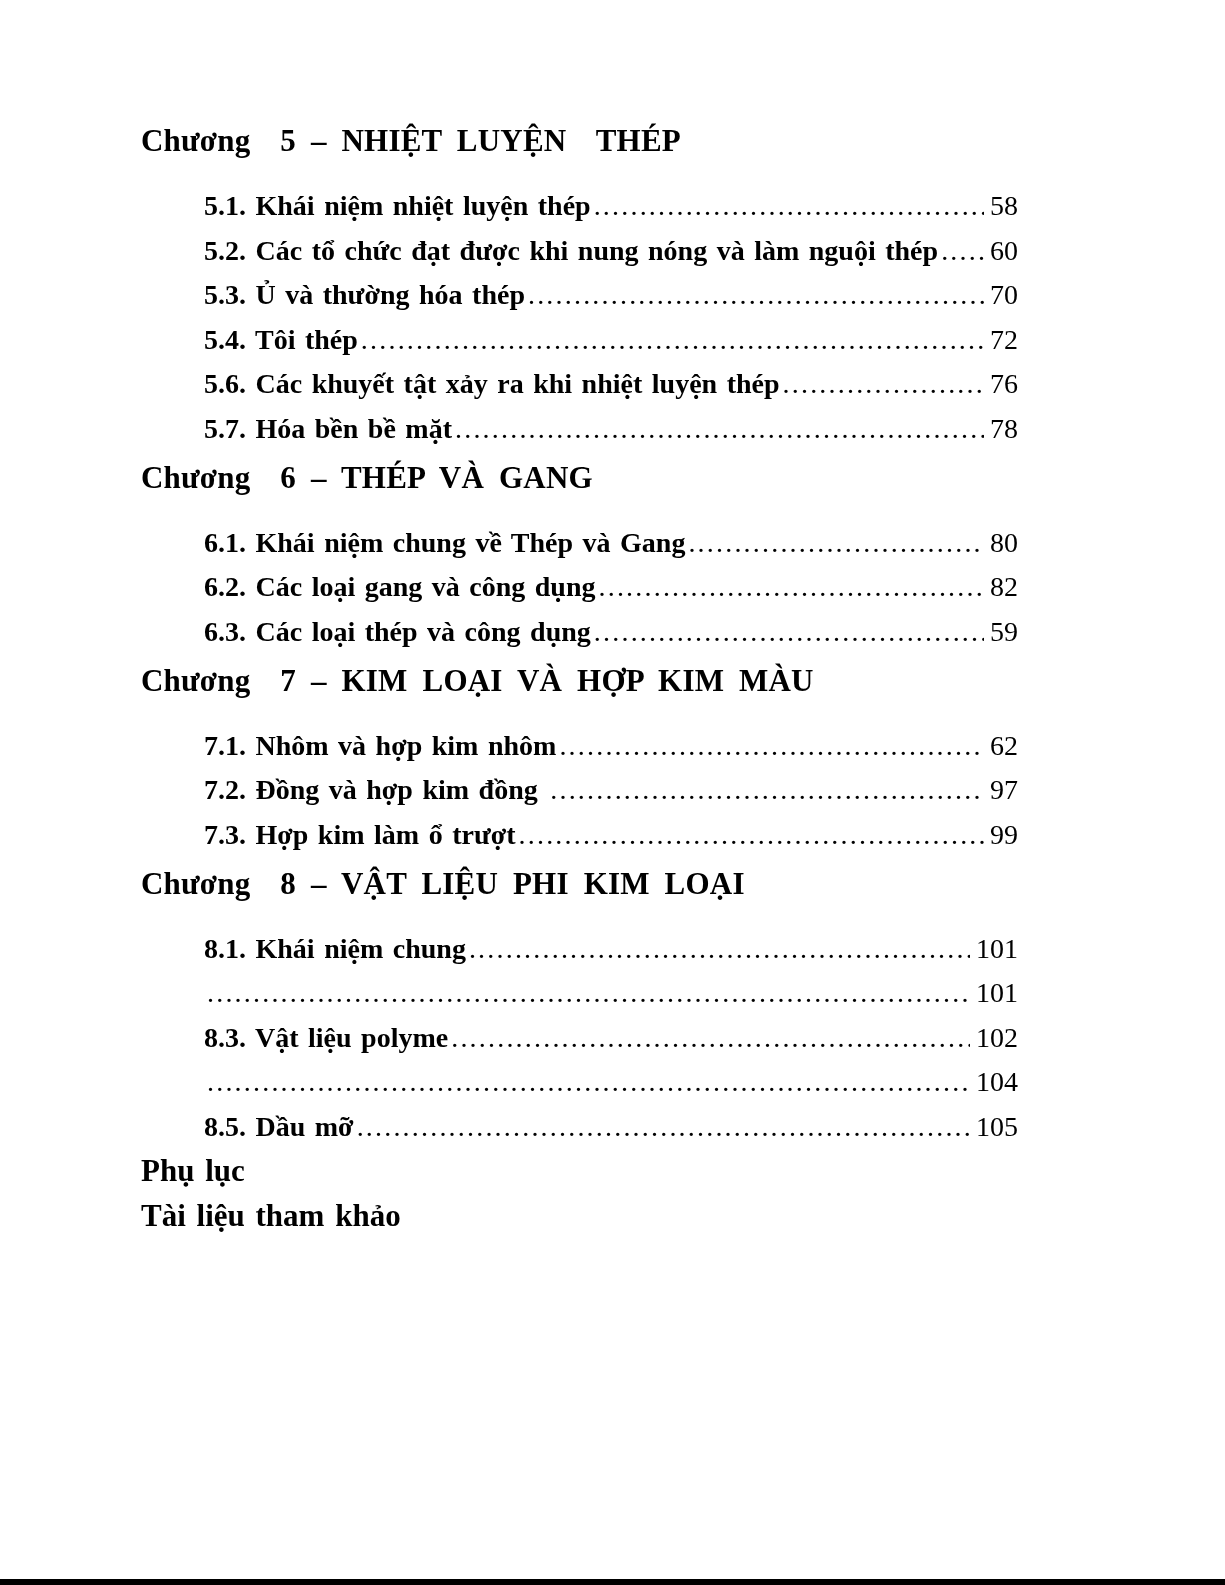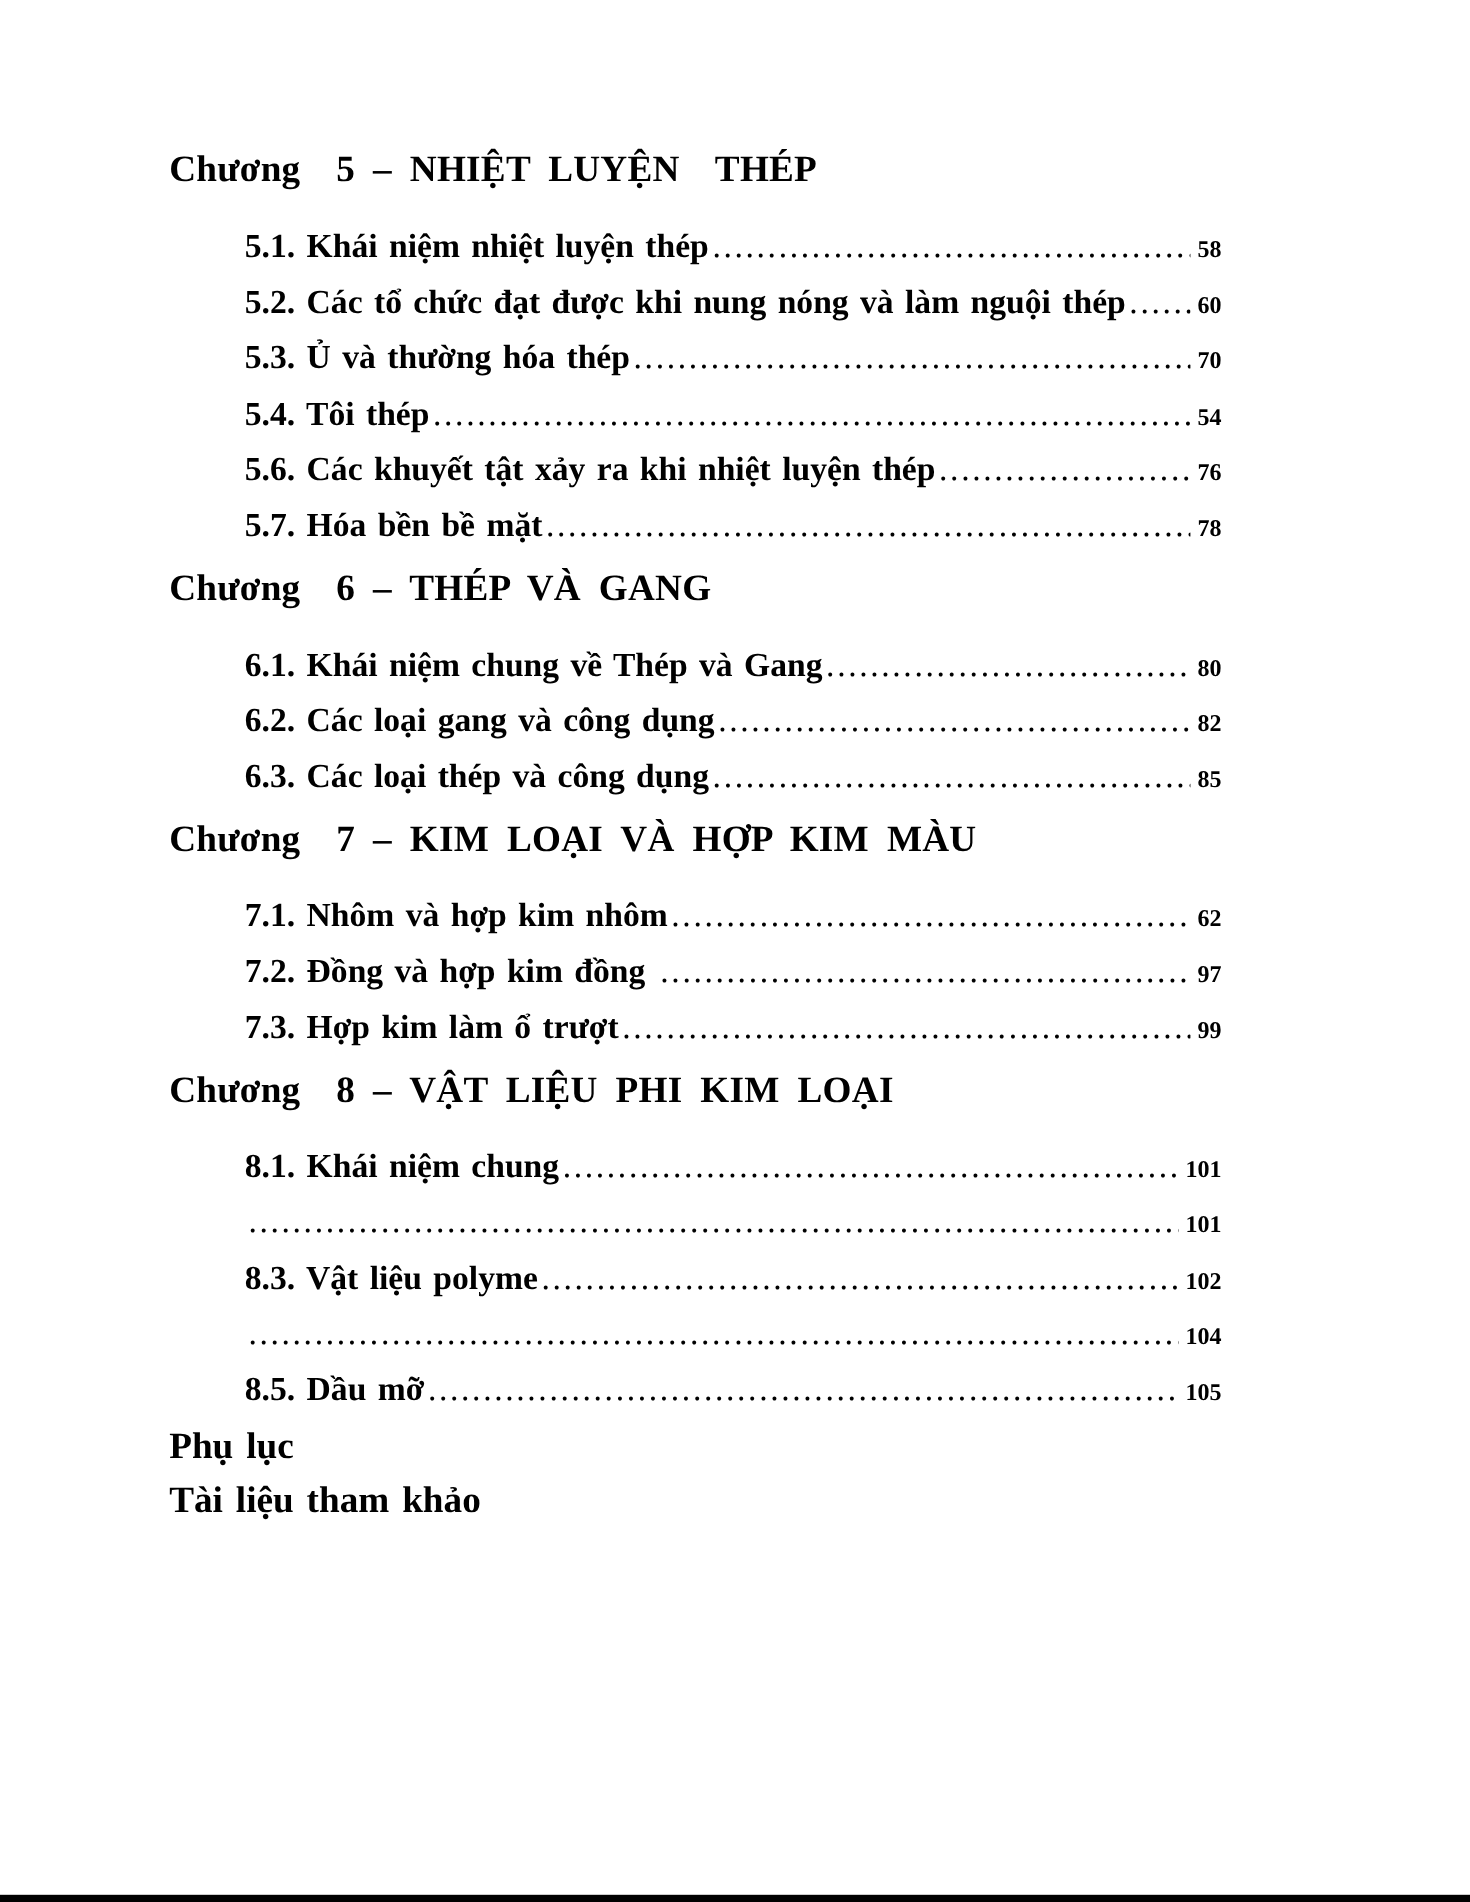--- a/index.html
+++ b/index.html
@@ -69,22 +69,22 @@
     font-size: 28px;
     letter-spacing: 2.2px;
     margin-left: 3px;
     margin-right: 6px;
   }
   .dots::after {
     content: "..........................................................................................................................................................................";
   }
   .page-num {
     flex: 0 0 auto;
-    font-weight: 700;
-    font-size: 20px;
+    font-weight: 400;
+    font-size: 28px;
   }
   .bottom-bar {
     position: absolute;
     left: 0;
     bottom: 0;
     width: 100%;
     height: 6px;
   }
 </style>
 </head>
@@ -106,21 +106,21 @@
         <span class="page-num">60</span>
       </div>
       <div class="row item">
         <span class="label">5.3. Ủ và thường hóa thép</span>
         <span class="dots"></span>
         <span class="page-num">70</span>
       </div>
       <div class="row item">
         <span class="label">5.4. Tôi thép</span>
         <span class="dots"></span>
-        <span class="page-num">54</span>
+        <span class="page-num">72</span>
       </div>
       <div class="row item">
         <span class="label">5.6. Các khuyết tật xảy ra khi nhiệt luyện thép</span>
         <span class="dots"></span>
         <span class="page-num">76</span>
       </div>
       <div class="row item">
         <span class="label">5.7. Hóa bền bề mặt</span>
         <span class="dots"></span>
         <span class="page-num">78</span>
@@ -134,21 +134,21 @@
         <span class="page-num">80</span>
       </div>
       <div class="row item">
         <span class="label">6.2. Các loại gang và công dụng</span>
         <span class="dots"></span>
         <span class="page-num">82</span>
       </div>
       <div class="row item">
         <span class="label">6.3. Các loại thép và công dụng</span>
         <span class="dots"></span>
-        <span class="page-num">85</span>
+        <span class="page-num">59</span>
       </div>
       <div class="row chapter">
         <span class="label">Chương  7 – KIM LOẠI VÀ HỢP KIM MÀU</span>
       </div>
       <div class="row item">
         <span class="label">7.1. Nhôm và hợp kim nhôm</span>
         <span class="dots"></span>
         <span class="page-num">62</span>
       </div>
       <div class="row item">

